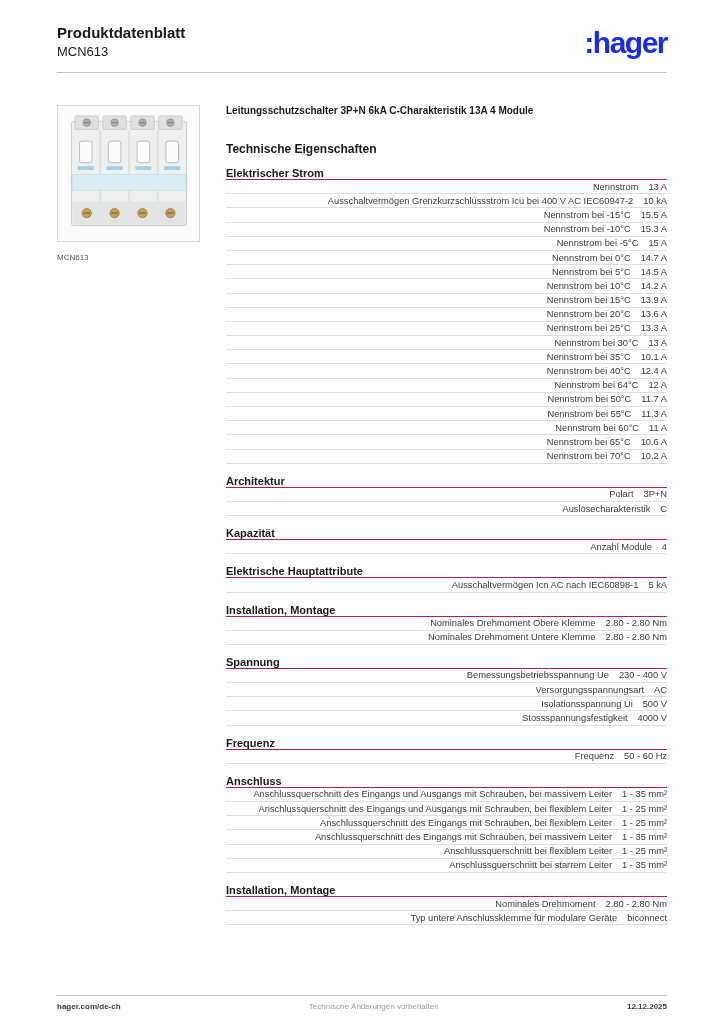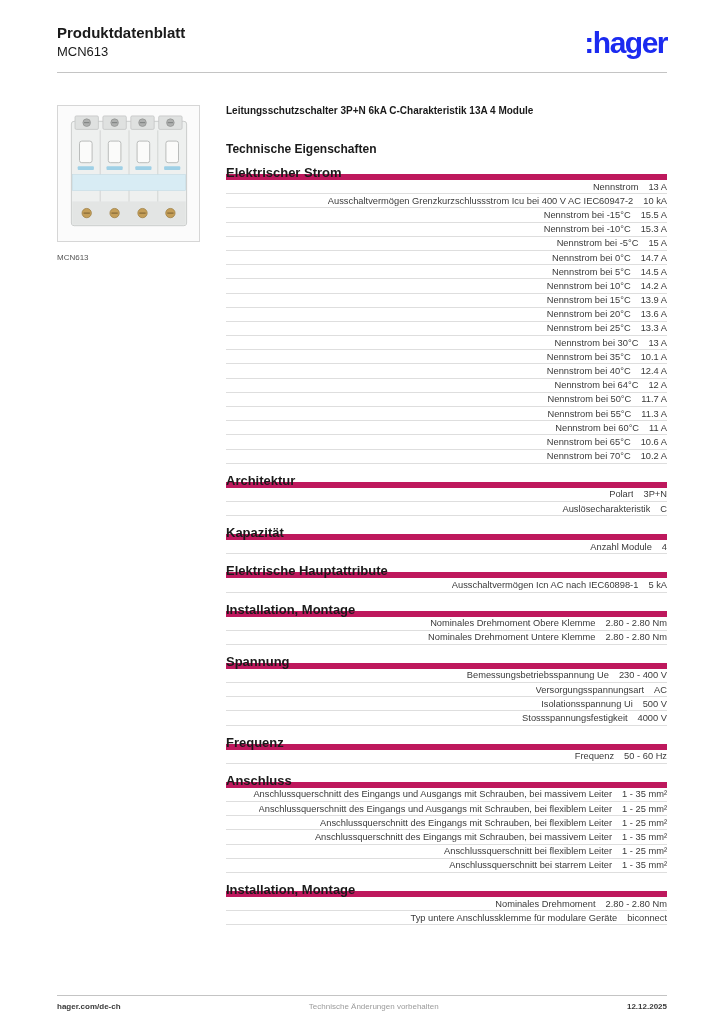--- a/index.html
+++ b/index.html
@@ -30,23 +30,23 @@
     background: #fbfbfb;
     display: flex; align-items: center; justify-content: center;
   }
   .image-caption { margin-top: 11px; font-size: 8px; color: #555555; }
 
   .right-col { flex: 1; min-width: 0; margin-left: 8px; }
   .product-title { font-size: 10px; font-weight: 700; color: #1a1a1a; line-height: 1.2; }
   .tech-heading { font-size: 12px; font-weight: 700; color: #1a1a1a; margin-top: 25px; }
 
   .section-heading {
-    font-size: 13px; font-weight: 700; color: #1a1a1a;
+    font-size: 11px; font-weight: 700; color: #1a1a1a;
     margin: 10px 0 0; height: 14px; line-height: 14px;
-    border-bottom: 6px solid #be185d;
+    border-bottom: 1px solid #be185d;
   }
   .spec-row {
     display: flex; justify-content: flex-end; align-items: center;
     height: 14.2px;
     border-bottom: 1px solid #dedede;
     font-size: 9.3px; color: #3a3a3a;
   }
   .spec-label { white-space: nowrap; overflow: hidden; text-overflow: ellipsis; }
   .spec-value { white-space: nowrap; margin-left: 10px; text-align: right; }
 

